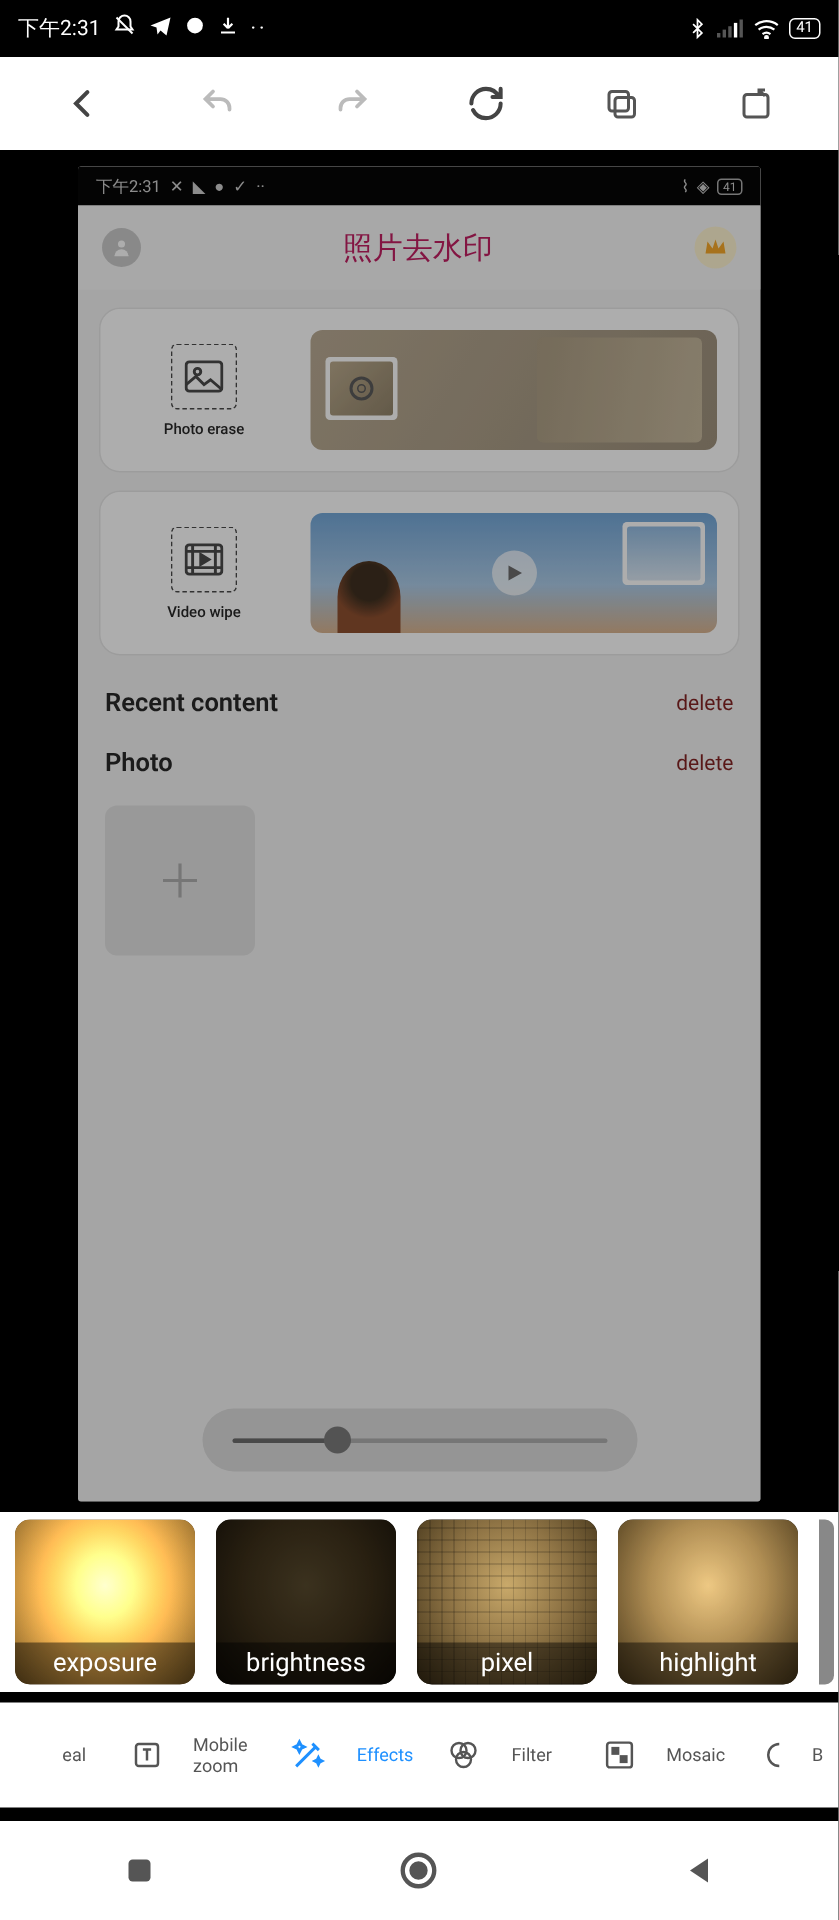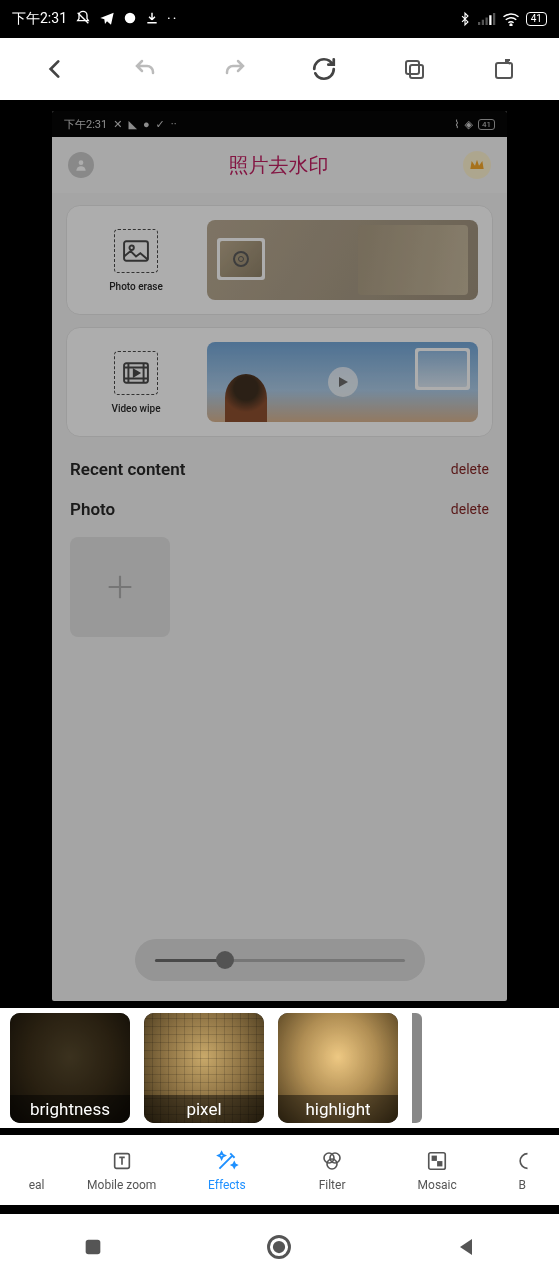--- a/index.html
+++ b/index.html
@@ -196,21 +196,21 @@
     left:0; right:0;
     top:1135px;
     height:70px;
     background:#fff;
     display:flex;
     align-items:center;
     justify-content:space-around;
     padding:0 4px;
   }
   .tool-item {
-    display:flex; flex-direction:column; align-items:center; gap:4px;
+    display:flex; flex-direction:row; align-items:center; gap:20px;
     font-size:12px; color:#555;
     width:70px;
   }
   .tool-item.active { color:#1e90ff; }
   .tool-item.partial { width:30px; }
   .tool-icon { width:26px; height:26px; display:flex; align-items:center; justify-content:center; }
   .system-nav {
     position:absolute;
     left:0; right:0; bottom:0;
     height:66px;
@@ -410,20 +410,24 @@
       <div class="slider-track">
         <div class="slider-fill"></div>
         <div class="slider-thumb"></div>
       </div>
     </div>
   </div>
   <div class="overlay-dim"></div>
 </div>
 
 <div class="effects-strip">
+  <div class="effect-tile selected">
+    <div class="mona exposure"></div>
+    <div class="effect-label">exposure</div>
+  </div>
   <div class="effect-tile">
     <div class="mona brightness"></div>
     <div class="effect-label">brightness</div>
   </div>
   <div class="effect-tile">
     <div class="mona pixel"></div>
     <div class="pixel-overlay"></div>
     <div class="effect-label">pixel</div>
   </div>
   <div class="effect-tile">

